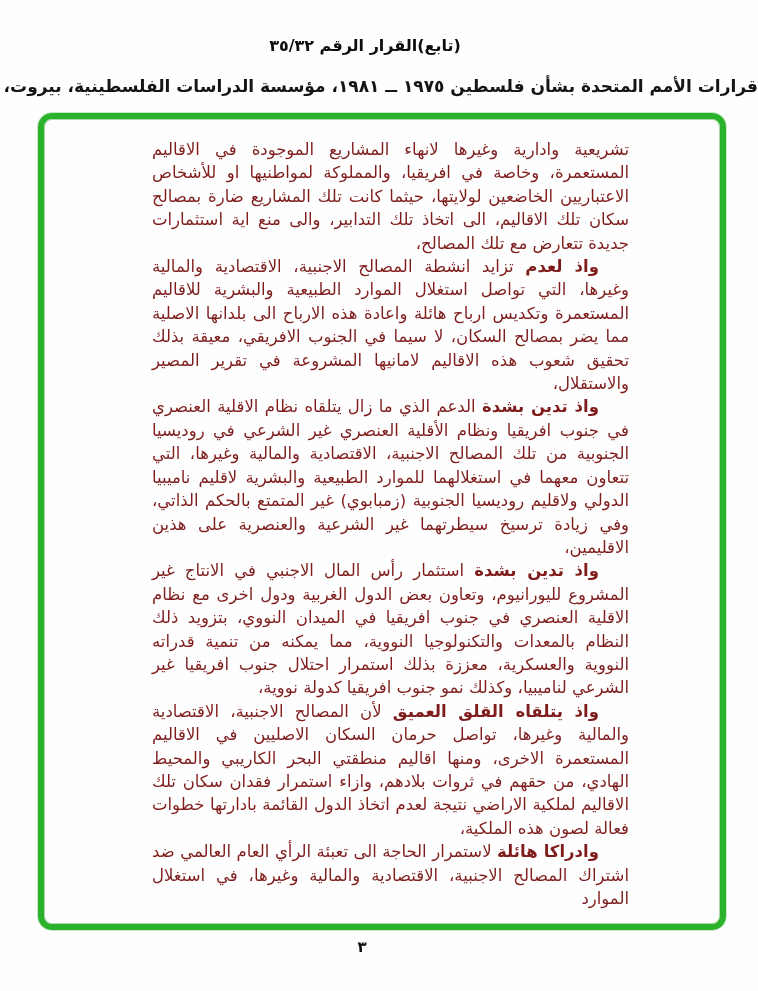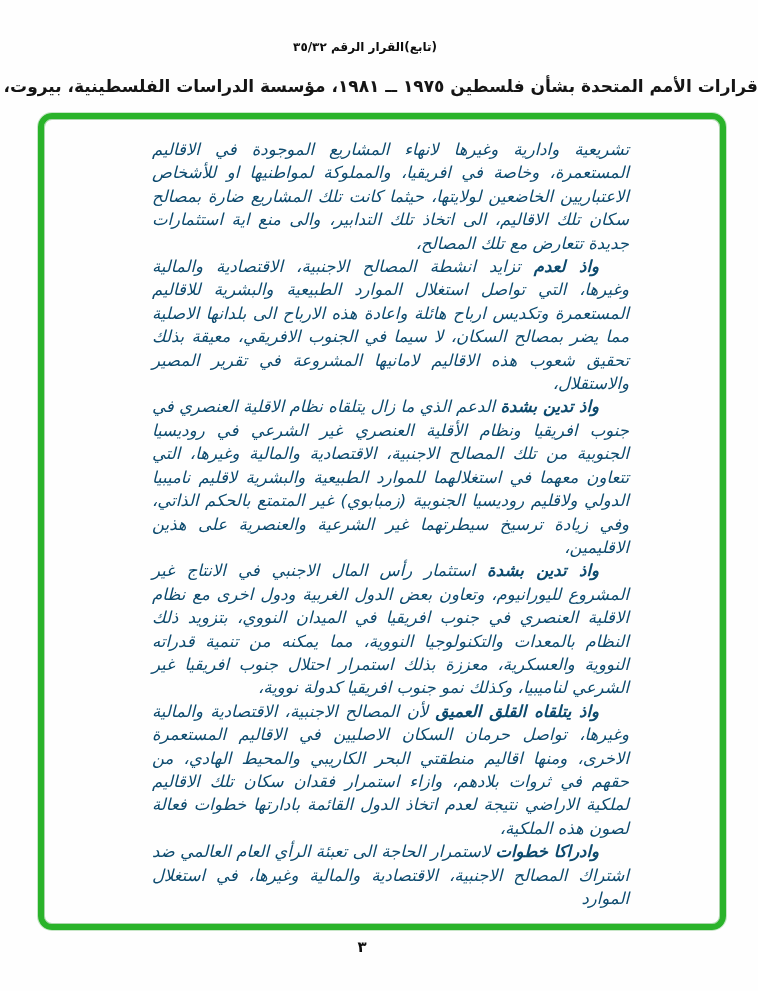--- a/index.html
+++ b/index.html
@@ -18,21 +18,21 @@
   .page-header {
     position: absolute;
     top: 36px;
     left: 0;
     width: 100%;
     text-align: center;
   }
   .doc-title {
     display: inline-block;
     transform: translateX(-14px); 
-    font-size: 12px;
+    font-size: 16px;
     font-weight: bold;
     letter-spacing: 0.2px;
     color: #0d0d0d;
     white-space: nowrap;
   }
   .doc-citation {
     position: absolute;
     top: 76px;
     left: 0;
     width: 100%;
@@ -56,22 +56,21 @@
   }
   .text-block {
     position: absolute;
     left: 152px;
     top: 138px;
     width: 477px;
     direction: rtl;
     text-align: justify;
     font-size: 16.5px;
     line-height: 23.4px;
-    color: #0c4a6e;
-    font-style: italic;
+    color: #7f1d1d;
   }
   .text-block p {
     margin: 0;
     padding: 0;
   }
   .text-block p.indented {
     text-indent: 30px;
   }
   .text-block p.fill-last {
     text-align-last: justify;
@@ -104,18 +103,18 @@
 <div class="doc-citation">قرارات الأمم المتحدة بشأن فلسطين ١٩٧٥ ــ ١٩٨١، مؤسسة الدراسات الفلسطينية، بيروت، ط ١، ١٩٩٤، مج ٢، ص٦٣– ٦٦.</div>
 
 <div class="green-frame"></div>
 
 <div class="text-block">
   <p><span class="lead"></span><span>تشريعية وادارية وغيرها لانهاء المشاريع الموجودة في الاقاليم المستعمرة، وخاصة في افريقيا، والمملوكة لمواطنيها او للأشخاص الاعتباريين الخاضعين لولايتها، حيثما كانت تلك المشاريع ضارة بمصالح سكان تلك الاقاليم، الى اتخاذ تلك التدابير، والى منع اية استثمارات جديدة تتعارض مع تلك المصالح،</span></p>
   <p class="indented"><span class="lead">واذ لعدم</span><span> تزايد انشطة المصالح الاجنبية، الاقتصادية والمالية وغيرها، التي تواصل استغلال الموارد الطبيعية والبشرية للاقاليم المستعمرة وتكديس ارباح هائلة واعادة هذه الارباح الى بلدانها الاصلية مما يضر بمصالح السكان، لا سيما في الجنوب الافريقي، معيقة بذلك تحقيق شعوب هذه الاقاليم لامانيها المشروعة في تقرير المصير والاستقلال،</span></p>
   <p class="indented"><span class="lead">واذ تدين بشدة</span><span> الدعم الذي ما زال يتلقاه نظام الاقلية العنصري في جنوب افريقيا ونظام الأقلية العنصري غير الشرعي في روديسيا الجنوبية من تلك المصالح الاجنبية، الاقتصادية والمالية وغيرها، التي تتعاون معهما في استغلالهما للموارد الطبيعية والبشرية لاقليم ناميبيا الدولي ولاقليم روديسيا الجنوبية (زمبابوي) غير المتمتع بالحكم الذاتي، وفي زيادة ترسيخ سيطرتهما غير الشرعية والعنصرية على هذين الاقليمين،</span></p>
   <p class="indented"><span class="lead">واذ تدين بشدة</span><span> استثمار رأس المال الاجنبي في الانتاج غير المشروع لليورانيوم، وتعاون بعض الدول الغربية ودول اخرى مع نظام الاقلية العنصري في جنوب افريقيا في الميدان النووي، بتزويد ذلك النظام بالمعدات والتكنولوجيا النووية، مما يمكنه من تنمية قدراته النووية والعسكرية، معززة بذلك استمرار احتلال جنوب افريقيا غير الشرعي لناميبيا، وكذلك نمو جنوب افريقيا كدولة نووية،</span></p>
   <p class="indented"><span class="lead">واذ يتلقاه القلق العميق</span><span> لأن المصالح الاجنبية، الاقتصادية والمالية وغيرها، تواصل حرمان السكان الاصليين في الاقاليم المستعمرة الاخرى، ومنها اقاليم منطقتي البحر الكاريبي والمحيط الهادي، من حقهم في ثروات بلادهم، وازاء استمرار فقدان سكان تلك الاقاليم لملكية الاراضي نتيجة لعدم اتخاذ الدول القائمة بادارتها خطوات فعالة لصون هذه الملكية،</span></p>
-  <p class="indented fill-last"><span class="lead">وادراكا خطوات</span><span> لاستمرار الحاجة الى تعبئة الرأي العام العالمي ضد اشتراك المصالح الاجنبية، الاقتصادية والمالية وغيرها، في استغلال الموارد</span></p>
+  <p class="indented fill-last"><span class="lead">وادراكا هائلة</span><span> لاستمرار الحاجة الى تعبئة الرأي العام العالمي ضد اشتراك المصالح الاجنبية، الاقتصادية والمالية وغيرها، في استغلال الموارد</span></p>
 </div>
 
 <div class="page-number">
   <span>٣</span>
 </div>
 
 </body></html>

